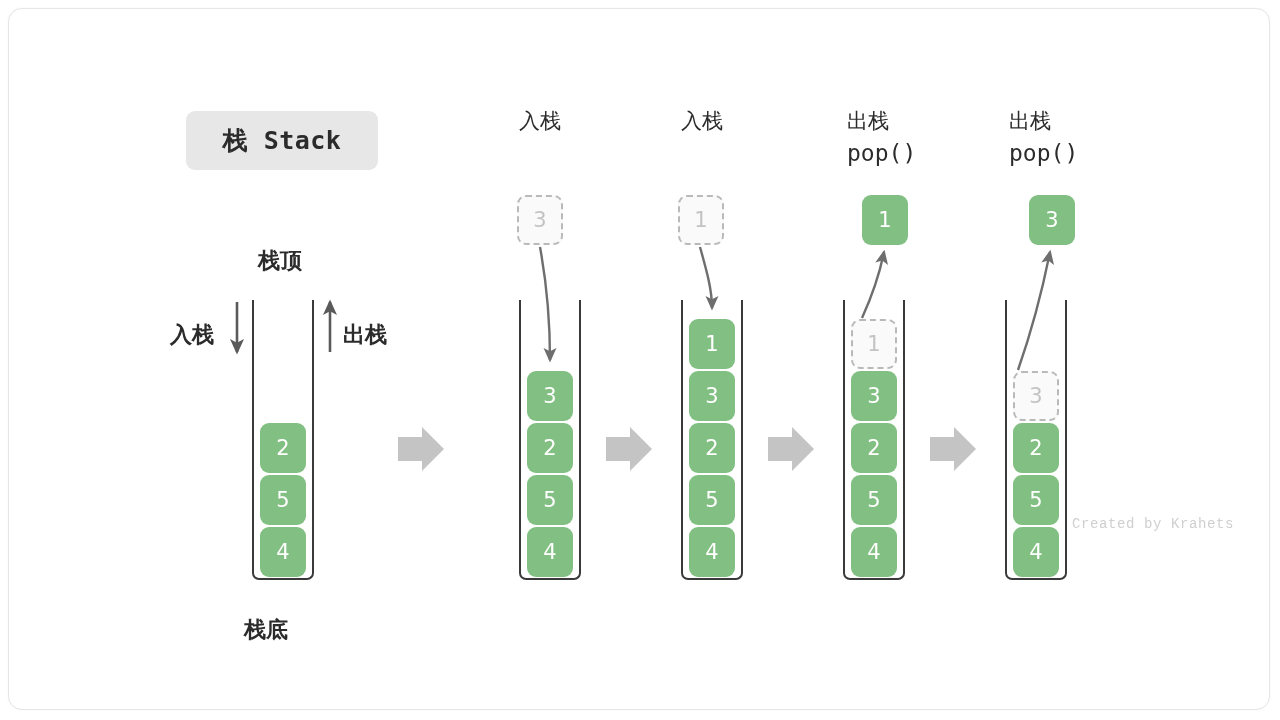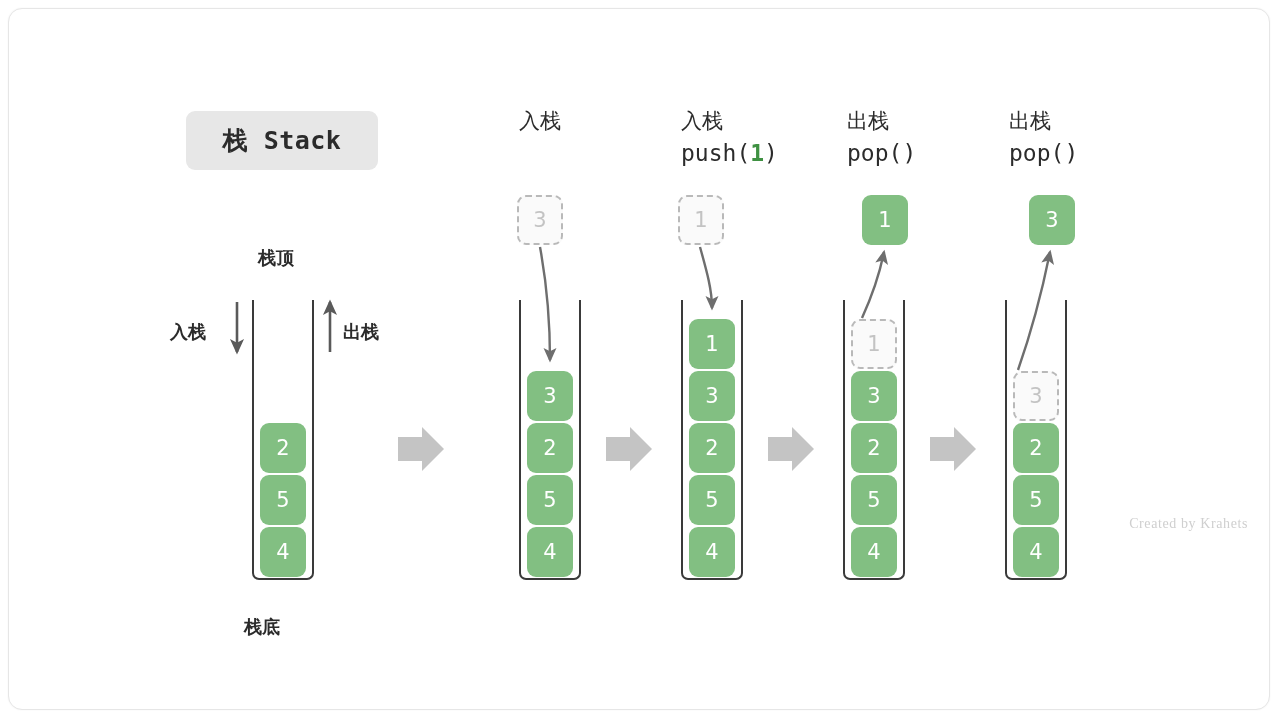--- a/index.html
+++ b/index.html
@@ -107,32 +107,32 @@
   }
   .cell.ghost {
     background: #fafafa;
     color: #c3c3c3;
     border: 2px dashed #b9b9b9;
   }
 
   
   .side-label {
     position: absolute;
-    font-size: 18px;
+    font-size: 22px;
     font-weight: bold;
     color: #2b2b2b;
     white-space: nowrap;
   }
 
   
   .footer {
     position: absolute;
-    right: 32px;
+    right: 46px;
     bottom: 28px;
-    font-family: Liberation Serif, serif;
+    font-family: Liberation Mono, monospace;
     font-size: 14px;
     color: #cfcfcf;
     letter-spacing: 0.6px;
   }
 
   svg.overlay {
     position: absolute;
     left: 0;
     top: 0;
     width: 1280px;
@@ -154,21 +154,20 @@
   <div class="side-label" style="left:244px; top:615px;">栈底</div>
   <div class="side-label" style="left:170px; top:320px;">入栈</div>
   <div class="side-label" style="left:343px; top:320px;">出栈</div>
 
   <div class="op-label" style="left:519px; top:106px;">
     <div class="cn">入栈</div>
   </div>
 
   <div class="op-label" style="left:681px; top:106px;">
     <div class="cn">入栈</div>
-    <div class="code"><span>push(</span><span class="num">1</span><span>)</span></div>
   </div>
 
   <div class="op-label" style="left:847px; top:106px;">
     <div class="cn">出栈</div>
     <div class="code"><span>pop(</span><span class="num"></span><span>)</span></div>
   </div>
 
   <div class="op-label" style="left:1009px; top:106px;">
     <div class="cn">出栈</div>
     <div class="code"><span>pop(</span><span class="num"></span><span>)</span></div>

